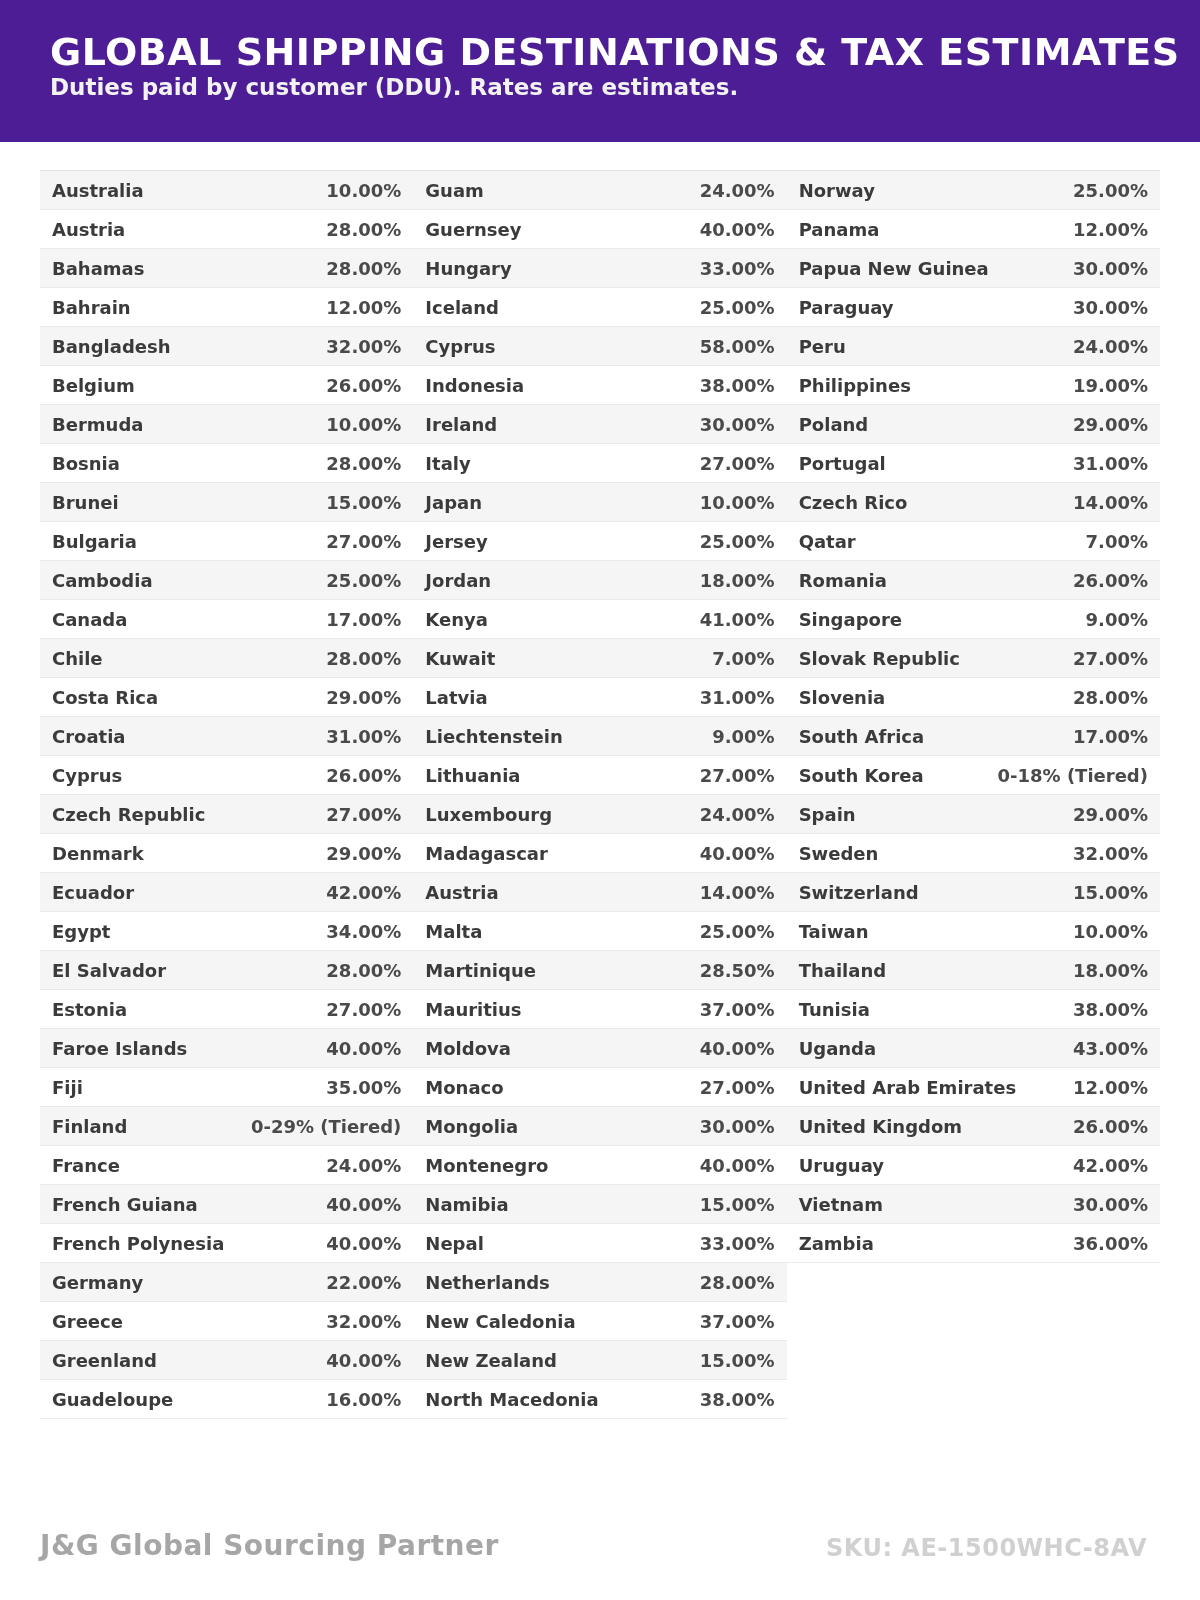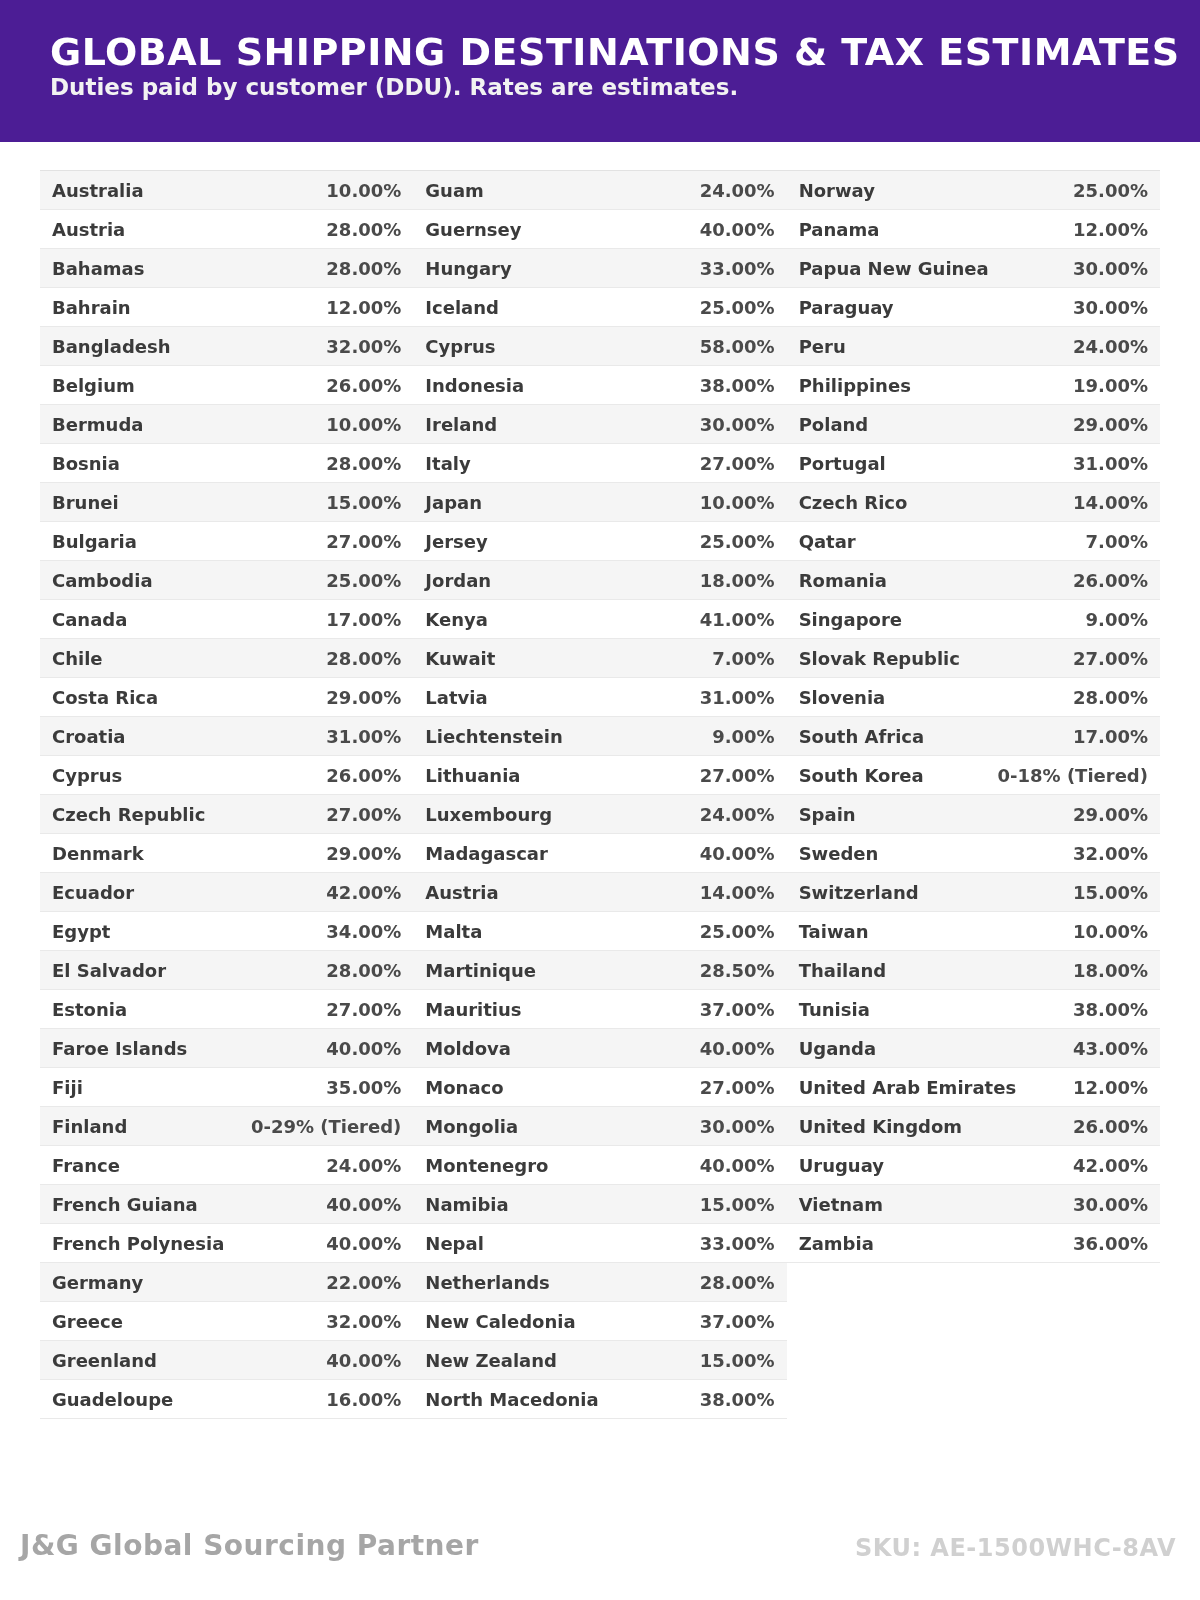--- a/index.html
+++ b/index.html
@@ -55,26 +55,26 @@
     font-size: 18px;
     font-weight: bold;
     color: #4a4a4a;
     white-space: nowrap;
     margin-left: 8px;
   }
 
   .footer {
     position: absolute;
     left: 0;
-    right: 4px;
+    right: 13px;
     bottom: 38px;
     display: flex;
     justify-content: space-between;
     align-items: flex-end;
-    padding: 0 20px;
+    padding: 0 40px;
   }
   .footer .brand {
     font-size: 28px;
     font-weight: bold;
     color: #a6a6a6;
     letter-spacing: 0.5px;
   }
   .footer .sku {
     font-size: 24px;
     font-weight: bold;

